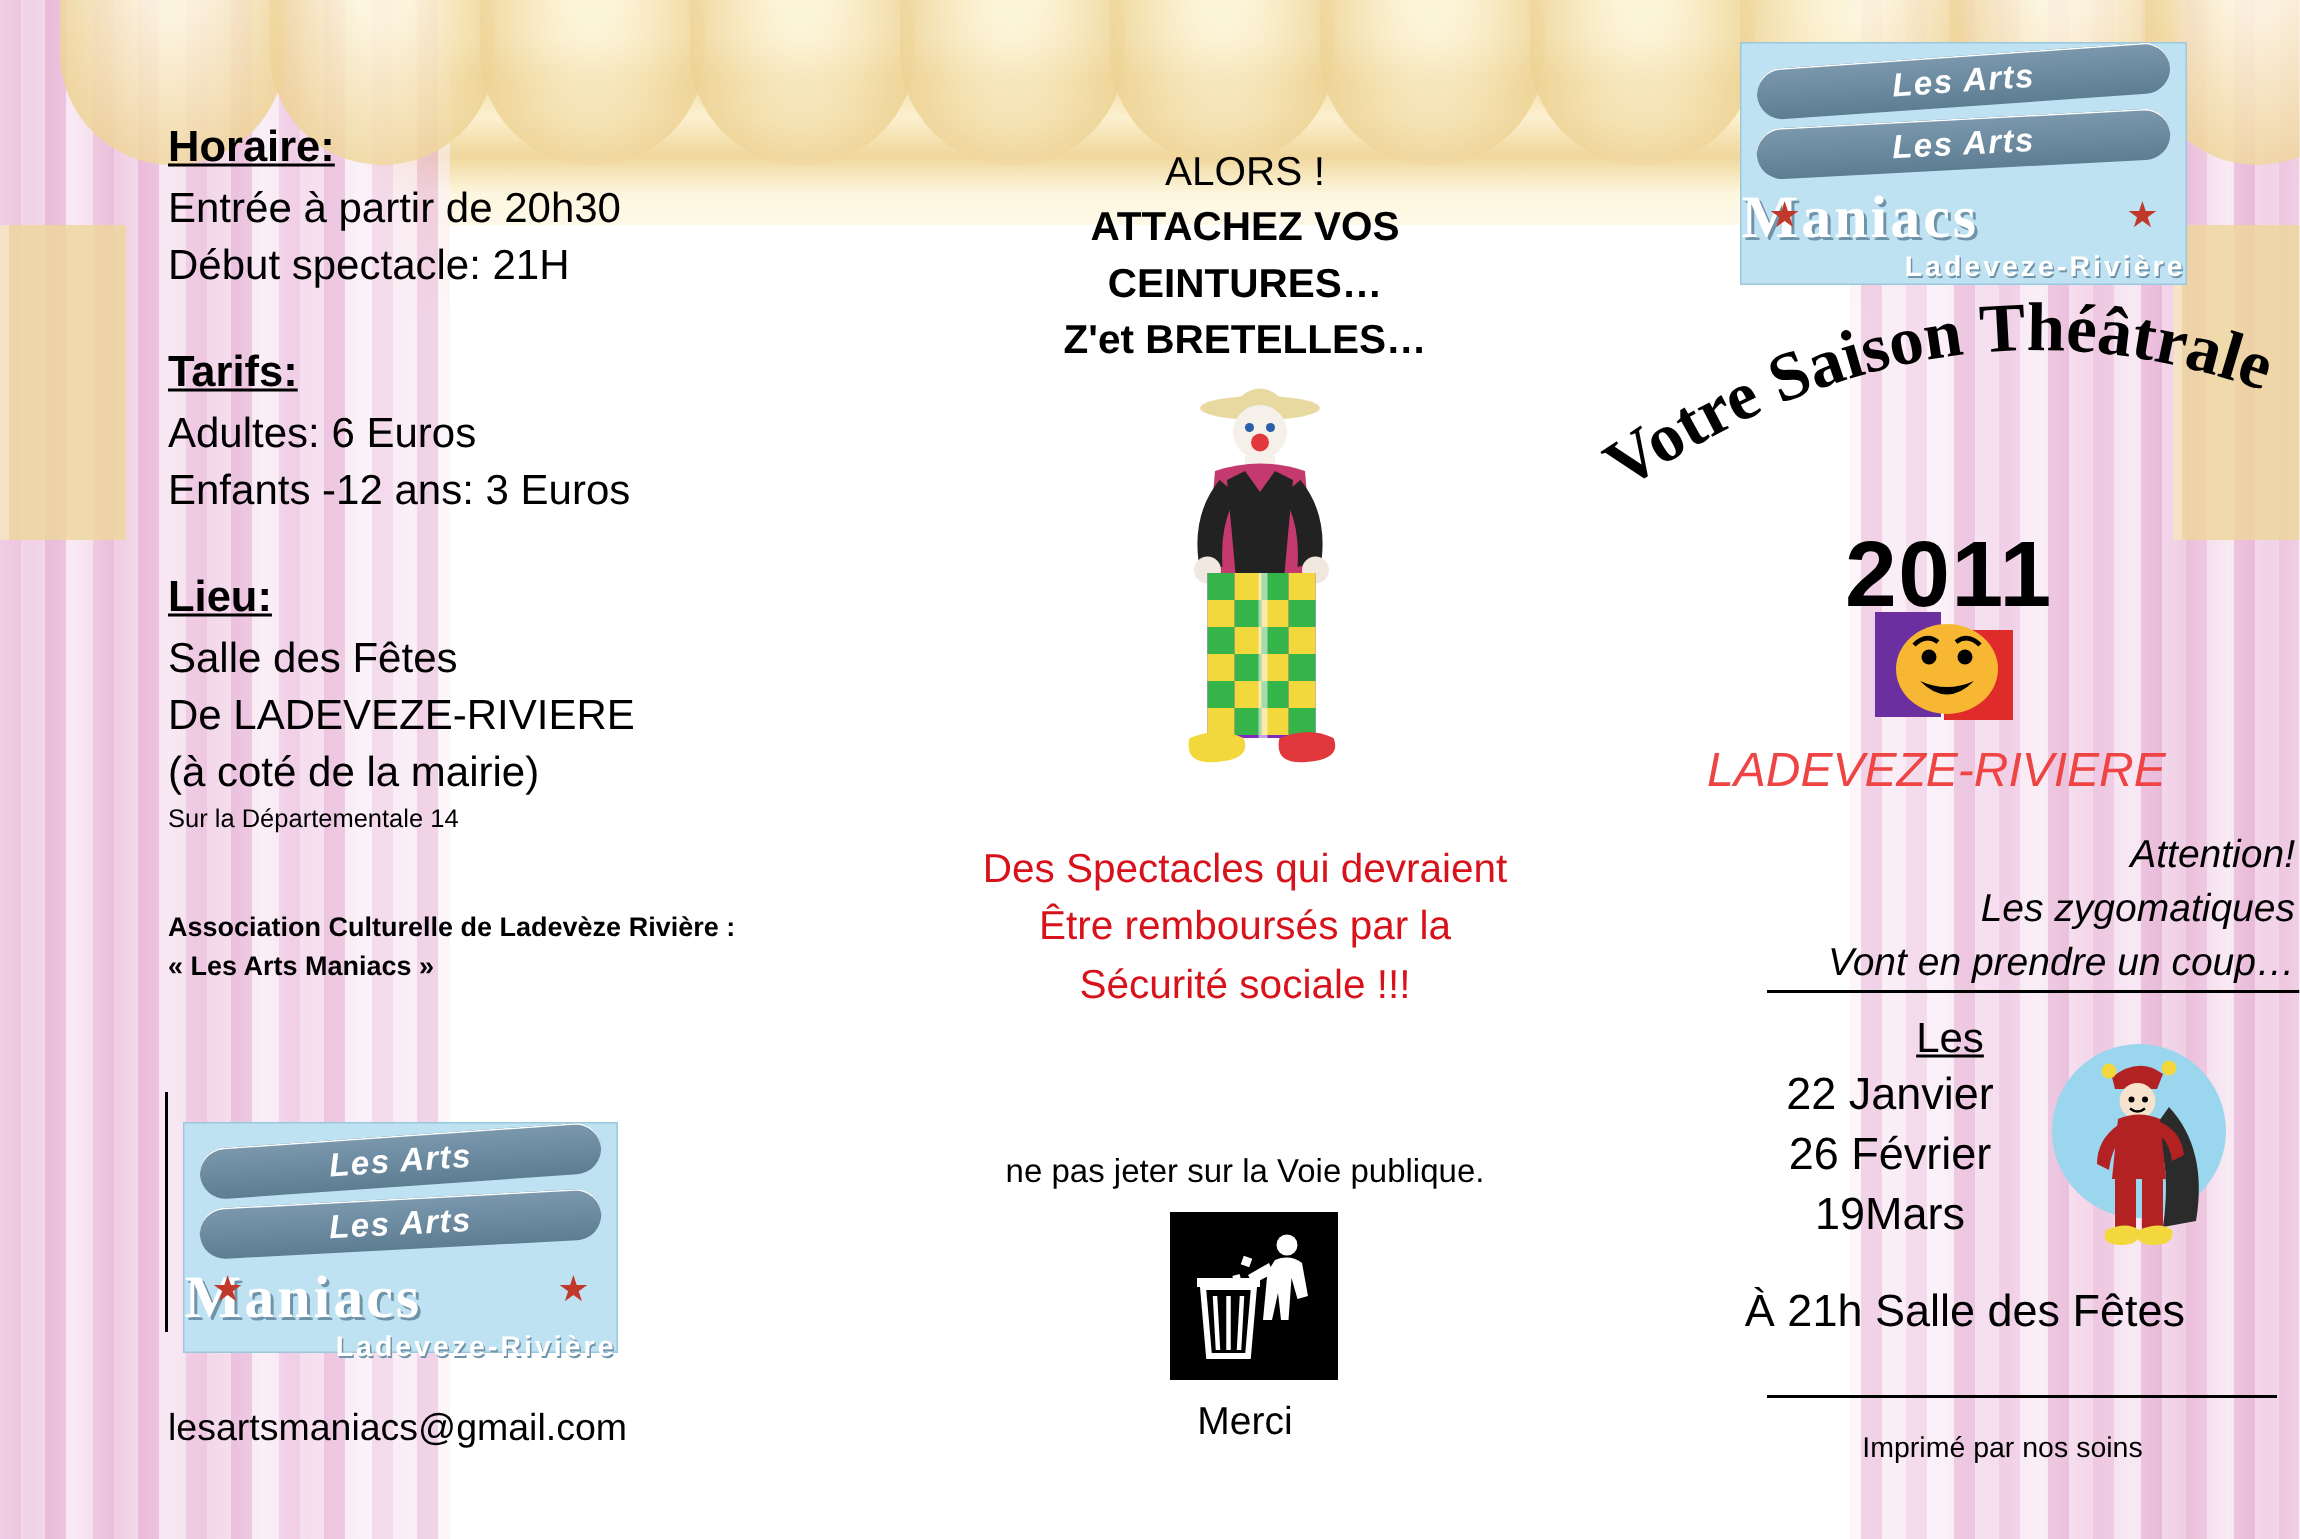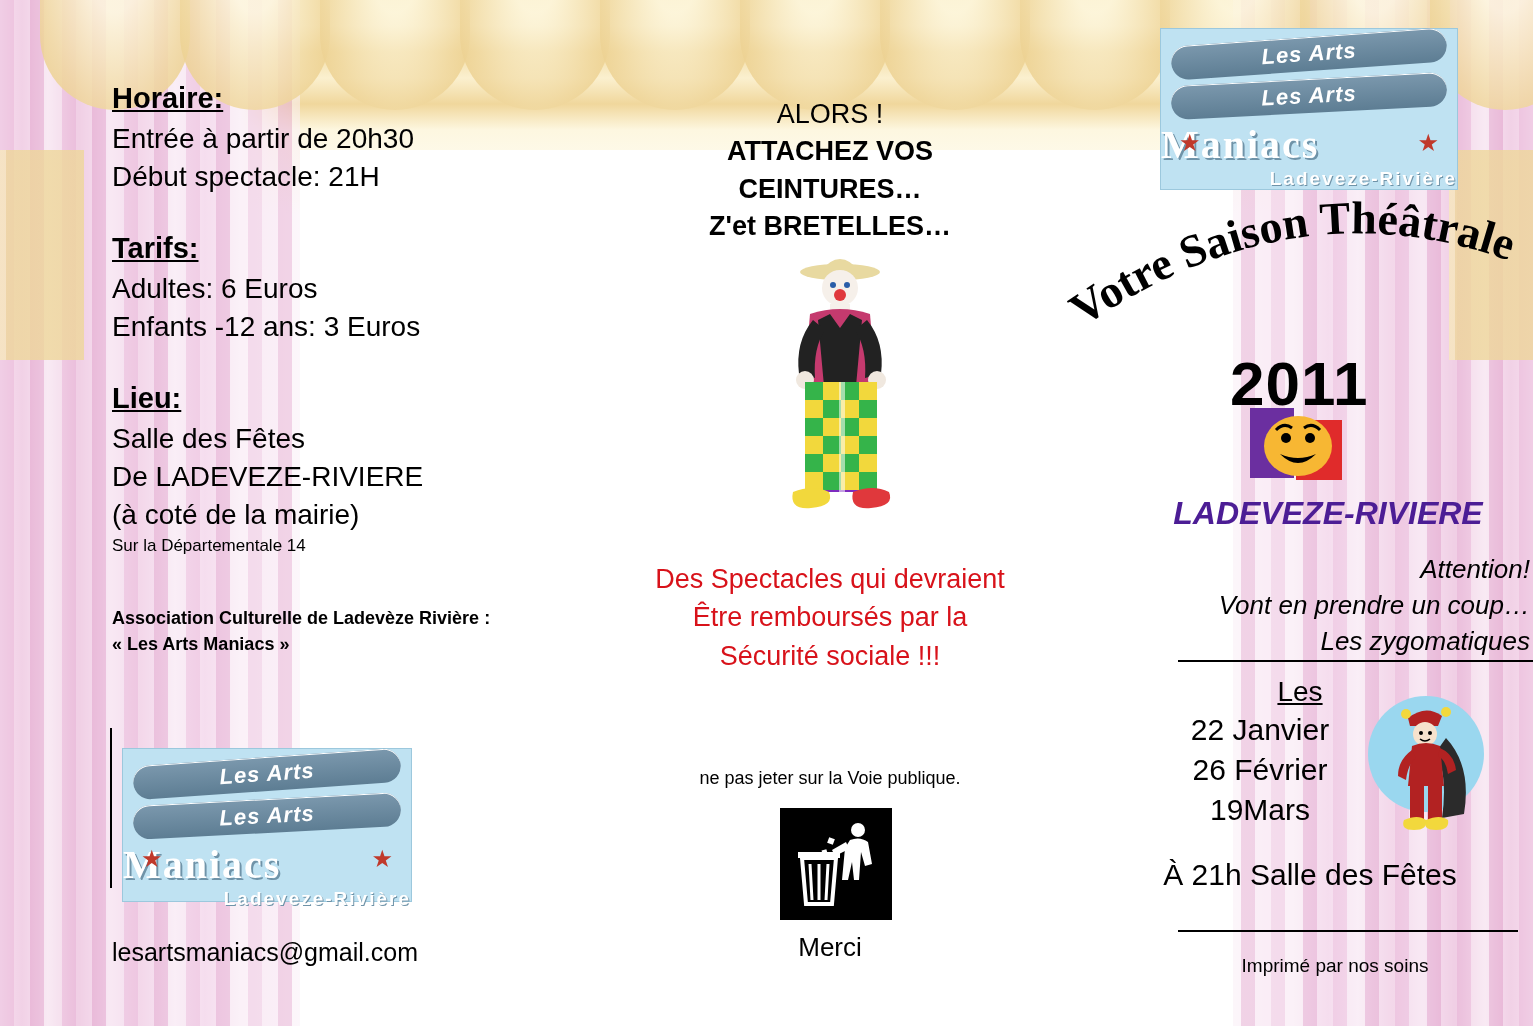--- a/index.html
+++ b/index.html
@@ -187,21 +187,21 @@
     font-size: 27px;
     line-height: 1.42;
   }
 
   #mid-note {
     position: absolute;
     left: 620px;
     top: 768px;
     width: 420px;
     text-align: center;
-    font-size: 18px;
+    font-size: 22px;
   }
 
   #bin-icon {
     position: absolute;
     left: 780px;
     top: 808px;
     width: 112px;
     height: 112px;
     background: #000;
   }
@@ -241,23 +241,22 @@
     top: 404px;
     width: 98px;
     height: 80px;
   }
 
   #village {
     position: absolute;
     left: 1138px;
     top: 495px;
     width: 380px;
-    text-align: center;
-    color: #4c1d95;
-    font-weight: bold;
+    color: #ef4444;
+    font-weight: normal;
     font-style: italic;
     font-size: 32px;
   }
 
   #attention {
     position: absolute;
     left: 1110px;
     top: 552px;
     width: 420px;
     text-align: right;
@@ -509,22 +508,22 @@
       <path d="M32 50 q18 18 36 0 q-18 8 -36 0 z" fill="#000"></path>
       <path d="M28 26 q8 -8 16 -2" stroke="#000" stroke-width="3" fill="none"></path>
       <path d="M56 24 q8 -6 16 2" stroke="#000" stroke-width="3" fill="none"></path>
     </svg>
   </div>
 
   <div id="village">LADEVEZE-RIVIERE</div>
 
   <div id="attention">
     <div>Attention!</div>
+    <div>Les zygomatiques</div>
     <div>Vont en prendre un coup…</div>
-    <div>Les zygomatiques</div>
   </div>
 
   <div class="rule" style="left:1178px; top:660px; width:355px;"></div>
 
   <div id="les-label">Les</div>
 
   <div id="dates">
     <div>22 Janvier</div>
     <div>26 Février</div>
     <div>19Mars</div>

